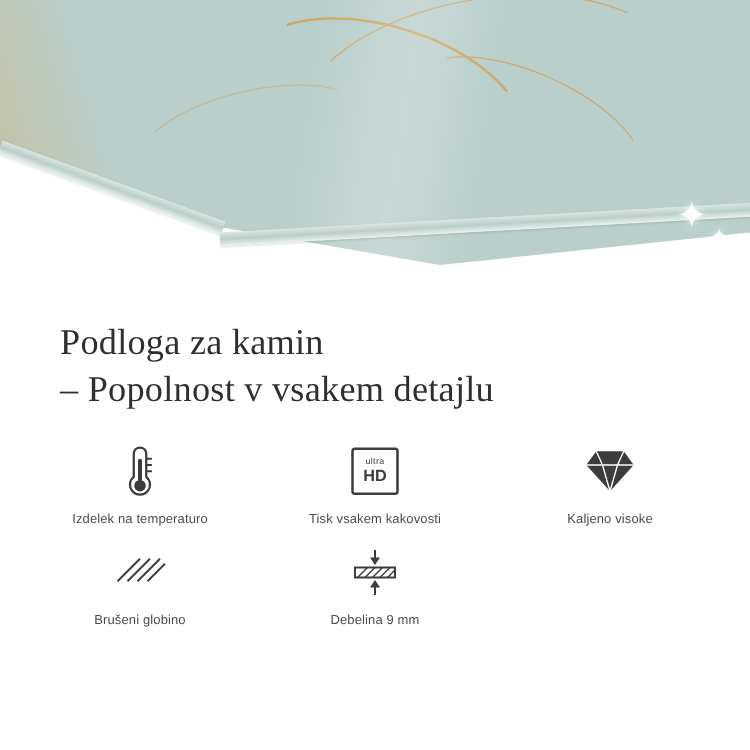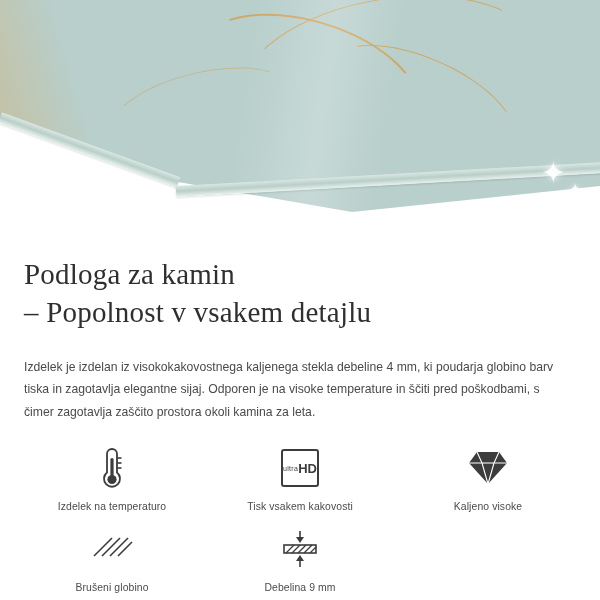--- a/index.html
+++ b/index.html
@@ -106,21 +106,21 @@
     font-size: 26px;
     line-height: 1;
     text-shadow: 0 0 6px rgba(255,255,255,0.9);
     opacity: 0.95;
   }
   .sp1 { right: 34px; top: 158px; font-size: 30px; }
   .sp2 { right: 18px; top: 182px; font-size: 16px; }
 
   
   .content {
-    padding: 18px 36px 0 24px;
+    padding: 18px 36px 0 48px;
   }
   h1.title {
     font-family: "Liberation Serif", serif;
     font-weight: 400;
     font-size: 29px;
     line-height: 1.32;
     color: #2f2f2f;
     margin: 12px 0 0 0;
     letter-spacing: 0.2px;
   }
@@ -159,21 +159,21 @@
     color: #4b4b4b;
     text-align: center;
     letter-spacing: 0.1px;
   }
   svg { display: block; }
   .hd-box {
     width: 34px; height: 34px;
     border: 2px solid #3c3c3c;
     border-radius: 3px;
     display: flex;
-    flex-direction: row;
+    flex-direction: column;
     align-items: center;
     justify-content: center;
     line-height: 1;
   }
   .hd-box .ultra { font-size: 7px; letter-spacing: 0.3px; color: #3c3c3c; }
   .hd-box .hd { font-size: 13px; font-weight: bold; color: #3c3c3c; margin-top: 1px; }
 </style>
 </head>
 <body>
 
@@ -194,21 +194,20 @@
     <div class="edge edge-right"></div>
     <div class="sparkle sp1">✦</div>
     <div class="sparkle sp2">✦</div>
   </div>
 
   <div class="content">
     <h1 class="title">
       <span>Podloga za kamin</span>
       <span class="line2">– Popolnost v vsakem detajlu</span>
     </h1>
-    <p class="desc">Izdelek je izdelan iz visokokakovostnega kaljenega stekla debeline 4 mm, ki poudarja globino barv tiska in zagotavlja elegantne sijaj. Odporen je na visoke temperature in ščiti pred poškodbami, s čimer zagotavlja zaščito prostora okoli kamina za leta.</p>
   </div>
 
   <div class="features">
 
     <div class="feature">
       <div class="icon-wrap">
         <svg width="26" height="44" viewBox="0 0 26 44">
           <path d="M13 3c-2.8 0-5 2.2-5 5v18.5a8 8 0 1 0 10 0V8c0-2.8-2.2-5-5-5z" fill="none" stroke="#3c3c3c" stroke-width="1.8"></path>
           <circle cx="13" cy="33.5" r="4.6" fill="#3c3c3c"></circle>
           <rect x="11.4" y="12" width="3.2" height="18" rx="1.6" fill="#3c3c3c"></rect>

